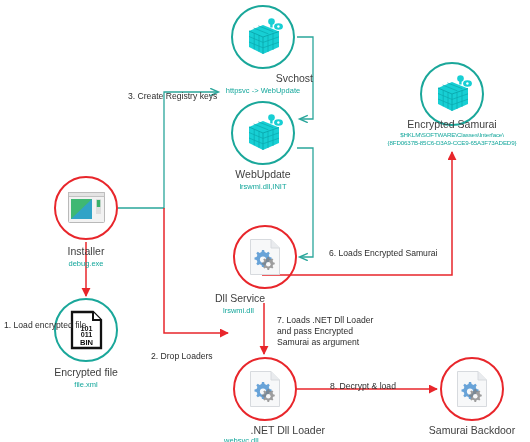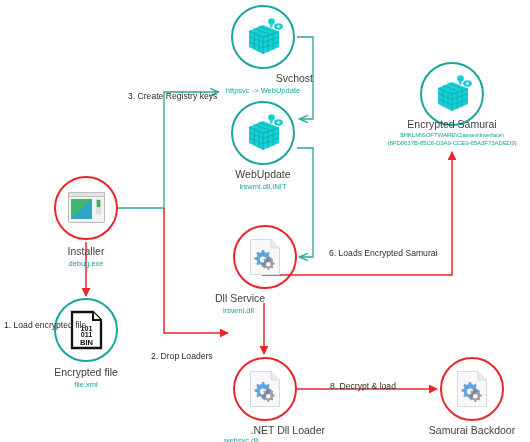--- a/index.html
+++ b/index.html
@@ -226,15 +226,16 @@
         <circle cx="7.3" cy="7.2" r="2.3" fill="#f7f8f9"></circle>
       </g>
     </svg>
     <div class="caption" style="left:422px;top:424px;width:100px;">Samurai Backdoor</div>
   </div>
 
   <div class="steplabel" style="left:4px;top:320px;text-align:center;">1. Load encrypted file</div>
   <div class="steplabel" style="left:151px;top:351px;">2. Drop Loaders</div>
   <div class="steplabel" style="left:128px;top:75px;margin-top:16px;">3. Create Registry keys</div>
   <div class="steplabel" style="left:329px;top:248px;">6. Loads Encrypted Samurai</div>
+  <div class="steplabel multi" style="left:277px;top:315px;">7. Loads .NET Dll Loader and pass Encrypted Samurai as argument</div>
   <div class="steplabel" style="left:330px;top:381px;">8. Decrypt &amp; load</div>
 
 </div>
 
 </body></html>

